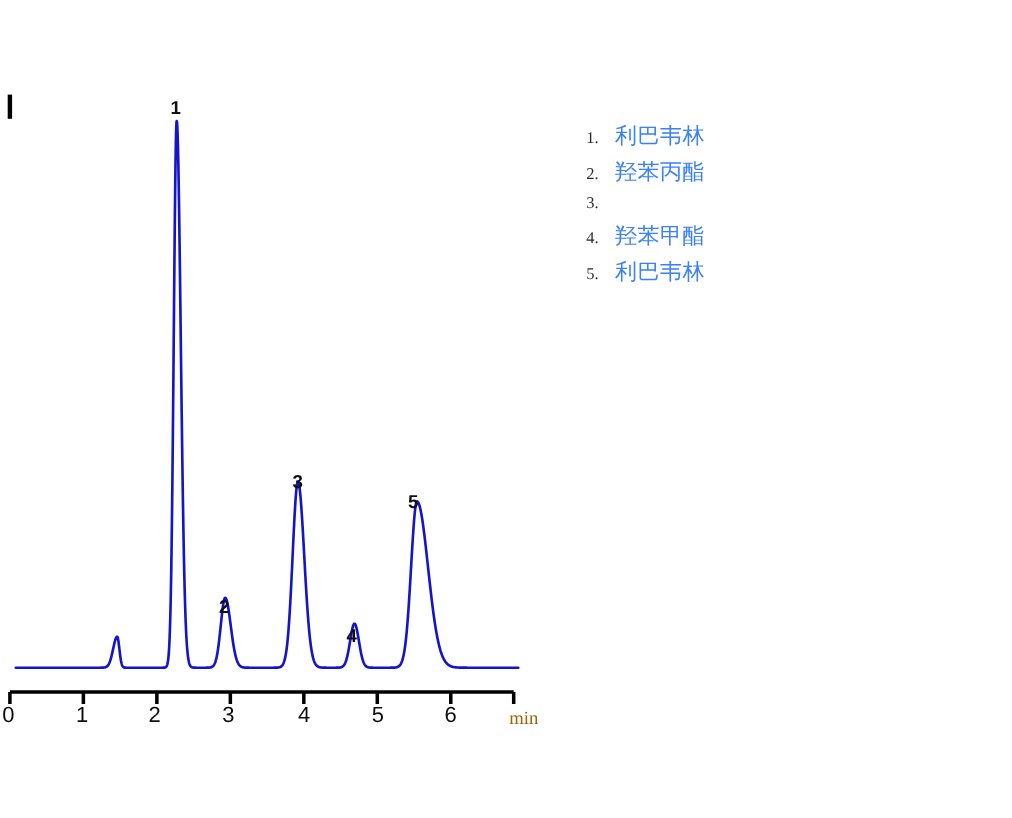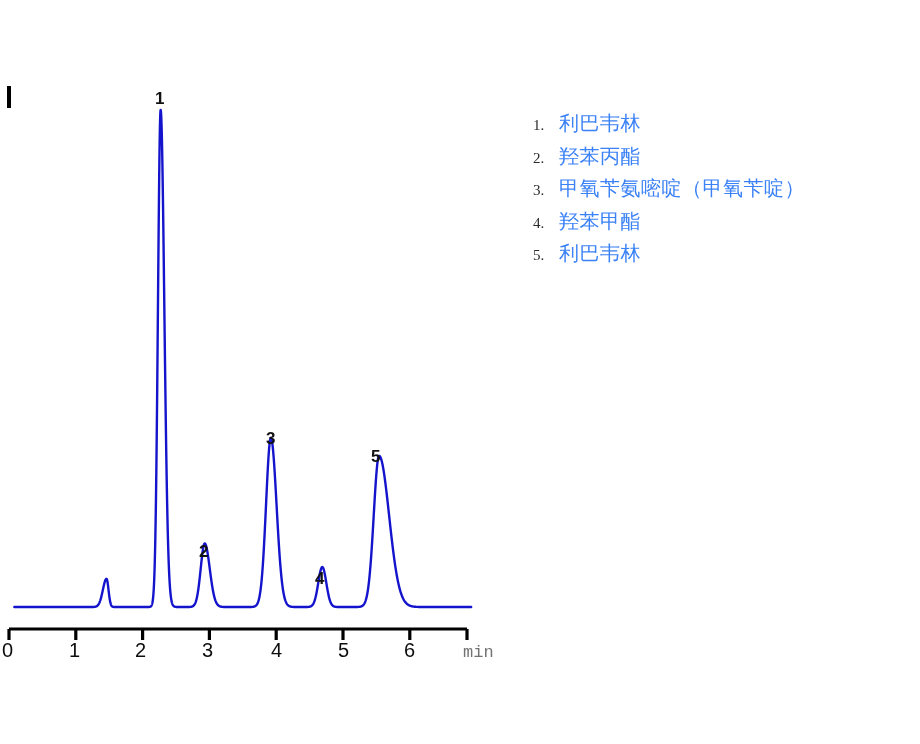--- a/index.html
+++ b/index.html
@@ -46,23 +46,23 @@
   .axis-tick-label {
     position: absolute;
     font-family: "Liberation Sans", sans-serif;
     font-size: 20px;
     color: #0d0d0d;
     line-height: 1;
     white-space: nowrap;
   }
   .axis-unit-label {
     position: absolute;
-    font-family: Liberation Mono, monospace;
+    font-family: Liberation Serif, serif;
     font-size: 17px;
-    color: #737373;
+    color: #a16207;
     line-height: 1;
     white-space: nowrap;
   }
   
   #legend {
     position: absolute;
     left: 533px;
     top: 111px;
     width: 340px;
   }
@@ -125,21 +125,20 @@
     <div class="legend-row">
       <span class="legend-index">1.</span>
       <span class="legend-name">利巴韦林</span>
     </div>
     <div class="legend-row">
       <span class="legend-index">2.</span>
       <span class="legend-name">羟苯丙酯</span>
     </div>
     <div class="legend-row">
       <span class="legend-index">3.</span>
-      <span class="legend-name">甲氧苄氨嘧啶（甲氧苄啶）</span>
     </div>
     <div class="legend-row">
       <span class="legend-index">4.</span>
       <span class="legend-name">羟苯甲酯</span>
     </div>
     <div class="legend-row">
       <span class="legend-index">5.</span>
       <span class="legend-name">利巴韦林</span>
     </div>
   </div>

